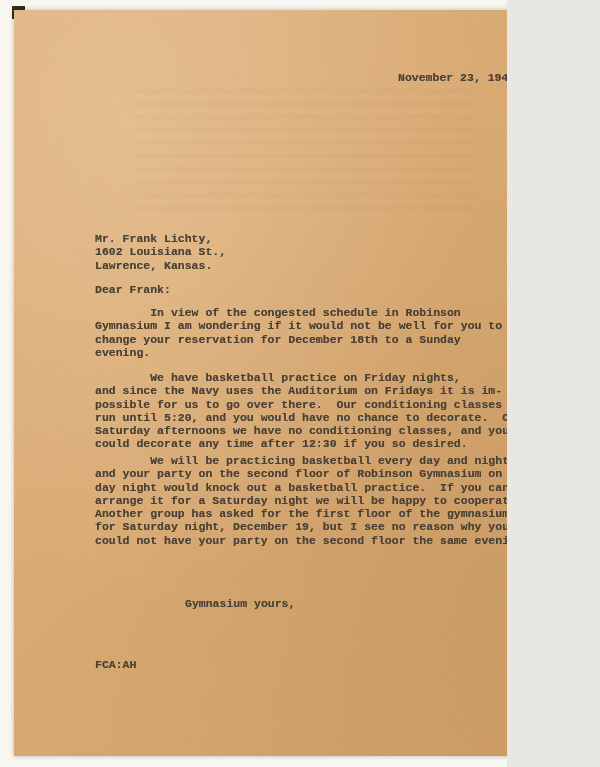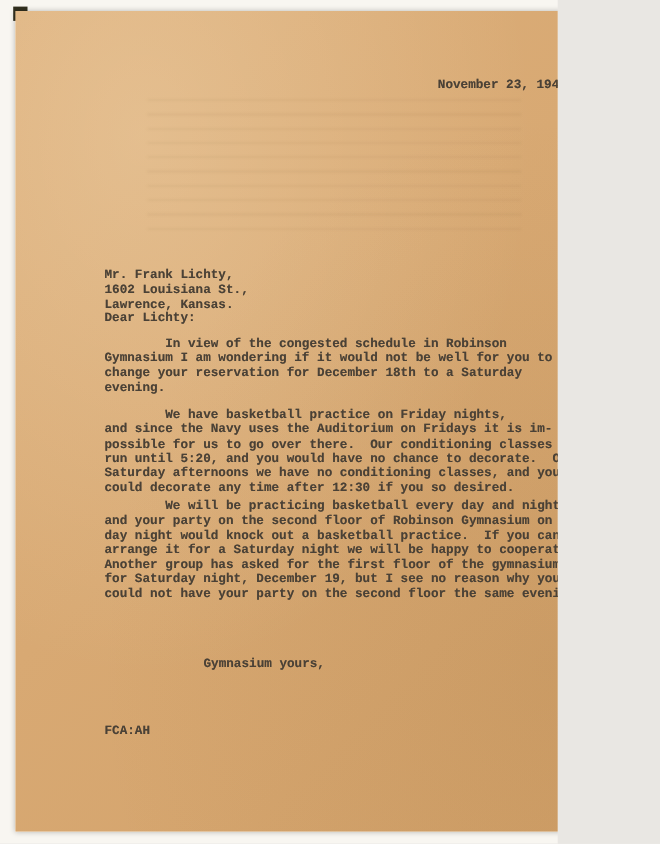--- a/index.html
+++ b/index.html
@@ -47,21 +47,21 @@
   .txt {
     position: absolute;
     white-space: pre;
     font-size: 11.5px;
     line-height: 13.3px;
     font-weight: 700;
     color: #4a4136;
     text-shadow: 0 0 0.5px rgba(74,65,54,0.55);
   }
   .date        { left: 384px; top: 61px;  }
-  .address     { left: 81px;  top: 222px; margin-top: 12px; }
+  .address     { left: 81px;  top: 222px; }
   .salutation  { left: 81px;  top: 273px; }
   .para1       { left: 81px;  top: 296px; }
   .para2       { left: 81px;  top: 361px; }
   .para3       { left: 81px;  top: 444px; }
   .closing     { left: 133px; top: 557px; }
   .signoff     { left: 171px; top: 587px; }
   .sigblock    { left: 261px; top: 634px; }
   .reference   { left: 81px;  top: 648px; }
 </style>
 </head>
@@ -75,25 +75,25 @@
   <div class="paper">
 
     <div class="bleed"></div>
 
     <div class="txt date">November 23, 1942.</div>
 
     <div class="txt address">Mr. Frank Lichty,
 1602 Louisiana St.,
 Lawrence, Kansas.</div>
 
-    <div class="txt salutation">Dear Lichty:</div>
+    <div class="txt salutation">Dear Frank:</div>
 
     <div class="txt para1">        In view of the congested schedule in Robinson
 Gymnasium I am wondering if it would not be well for you to
-change your reservation for December 18th to a Saturday
+change your reservation for December 18th to a Sunday
 evening.</div>
 
     <div class="txt para2">        We have basketball practice on Friday nights,
 and since the Navy uses the Auditorium on Fridays it is im-
 possible for us to go over there.  Our conditioning classes
 run until 5:20, and you would have no chance to decorate.  On
 Saturday afternoons we have no conditioning classes, and you
 could decorate any time after 12:30 if you so desired.</div>
 
     <div class="txt para3">        We will be practicing basketball every day and night,

